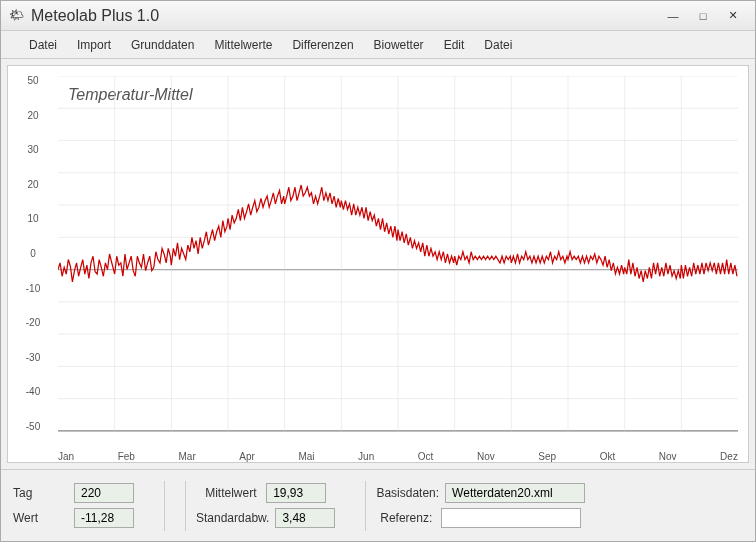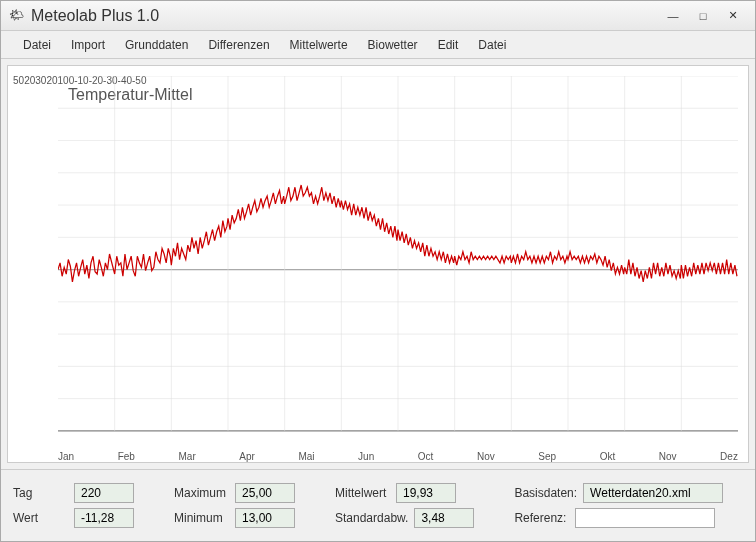--- a/index.html
+++ b/index.html
@@ -56,21 +56,21 @@
       color: #333;
       display: flex;
       align-items: center;
       justify-content: center;
     }
     .menu-bar {
       background: #f0f0f0;
       height: 28px;
       display: flex;
       align-items: center;
-      padding: 0 12px;
+      padding: 0 18px;
       border-bottom: 1px solid #ccc;
     }
     .menu-item {
       padding: 4px 10px;
       cursor: pointer;
       color: #333;
       font-size: 12px;
       border-radius: 2px;
     }
     .chart-area {
@@ -80,31 +80,32 @@
       border: 1px solid #ccc;
       position: relative;
       overflow: hidden;
     }
     .chart-title {
       position: absolute;
       top: 20px;
       left: 60px;
       font-size: 16px;
       color: #555;
+      font-style: italic;
     }
     .y-axis-labels {
       position: absolute;
       left: 5px;
       top: 10px;
       bottom: 30px;
       display: flex;
-      flex-direction: row;
+      flex-direction: column;
       justify-content: space-between;
       width: 40px;
-      text-align: left;
+      text-align: center;
     }
     .y-label {
       font-size: 10px;
       color: #555;
       line-height: 1;
     }
     .x-axis-labels {
       position: absolute;
       bottom: 0;
       left: 50px;
@@ -134,20 +135,21 @@
       display: flex;
       align-items: center;
       padding: 0 12px;
       gap: 0;
     }
     .info-group {
       display: flex;
       flex-direction: column;
       gap: 5px;
       margin-right: 20px;
+      align-items: center;
     }
     .info-row {
       display: flex;
       align-items: center;
       gap: 6px;
     }
     .info-label {
       font-size: 12px;
       color: #333;
       min-width: 55px;
@@ -193,22 +195,22 @@
       <button class="win-btn">—</button>
       <button class="win-btn">□</button>
       <button class="win-btn close">✕</button>
     </div>
   </div>
 
   <div class="menu-bar">
     <div class="menu-item">Datei</div>
     <div class="menu-item">Import</div>
     <div class="menu-item">Grunddaten</div>
+    <div class="menu-item">Mittelwerte</div>
     <div class="menu-item">Differenzen</div>
-    <div class="menu-item">Mittelwerte</div>
     <div class="menu-item">Biowetter</div>
     <div class="menu-item">Edit</div>
     <div class="menu-item">Datei</div>
   </div>
 
   <div class="chart-area">
     <div class="chart-title">Temperatur-Mittel</div>
 
     <div class="y-axis-labels">
       <span class="y-label">50</span>
@@ -286,30 +288,20 @@
         <div class="info-value light">220</div>
       </div>
       <div class="info-row">
         <span class="info-label">Wert</span>
         <div class="info-value light">-11,28</div>
       </div>
     </div>
 
     <div class="separator"></div>
 
-    <div class="info-group">
-      <div class="info-row">
-        <span class="info-label">Maximum</span>
-        <div class="info-value light">25,00</div>
-      </div>
-      <div class="info-row">
-        <span class="info-label">Minimum</span>
-        <div class="info-value light">13,00</div>
-      </div>
-    </div>
 
     <div class="separator"></div>
 
     <div class="info-group">
       <div class="info-row">
         <span class="info-label">Mittelwert</span>
         <div class="info-value light">19,93</div>
       </div>
       <div class="info-row">
         <span class="info-label">Standardabw.</span>

